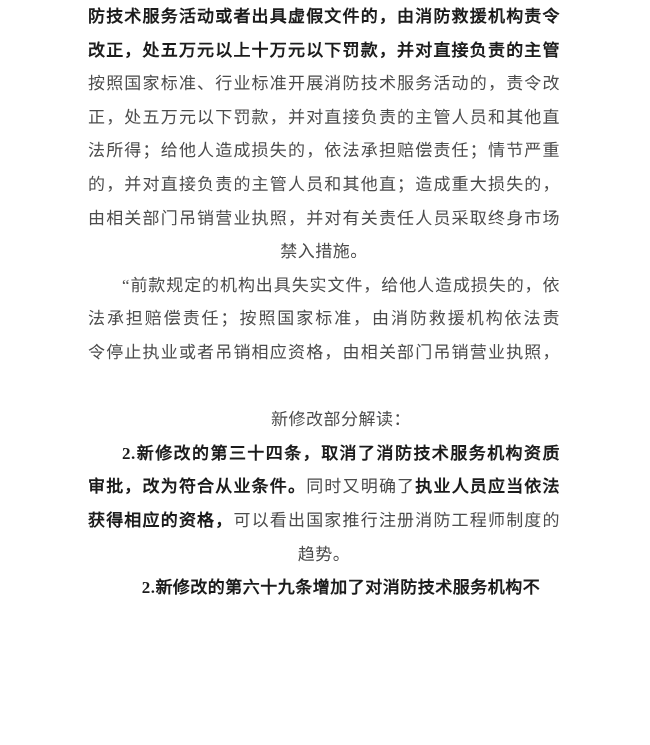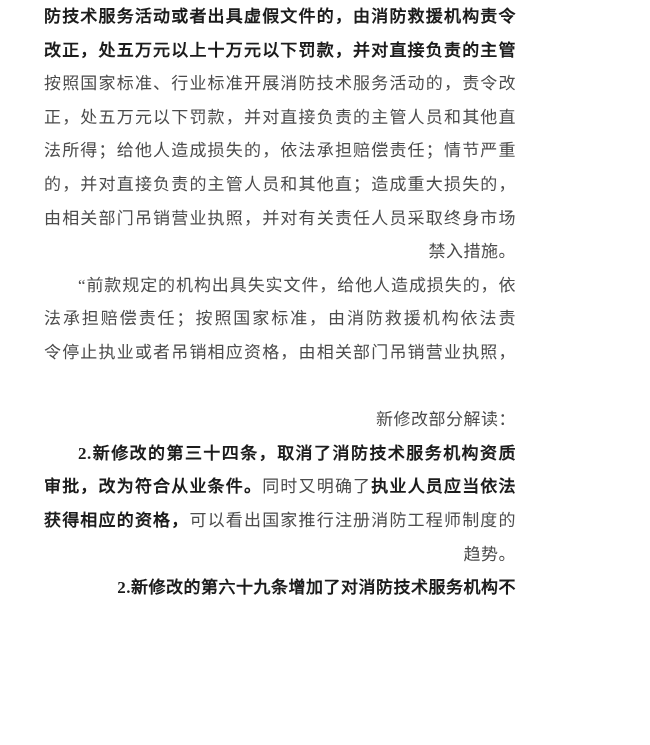--- a/index.html
+++ b/index.html
@@ -16,29 +16,29 @@
   }
   .page {
     width: 650px; height: 745px;
     background: var(--bg);
     overflow: hidden;
     box-sizing: border-box;
   }
   .doc {
     box-sizing: border-box;
     width: 650px;
-    padding: 0 90px 0 44px;
+    padding: 0 90px 0 88px;
   }
   .line {
     width: 472px;
     line-height: 33.6px;
     font-size: 17px;
     letter-spacing: 0.5px;
     color: var(--regular-ink);
-    text-align: right;
+    text-align: center;
   }
   .line.flush {
     text-align: justify;
     text-align-last: justify;
     text-justify: inter-character;
   }
   .line.indent { text-indent: 2em; }
   .line.blank { height: 33.6px; }
   .run { font-weight: normal; color: var(--regular-ink); }
   .run.bold { font-weight: bold; color: var(--bold-ink); }

